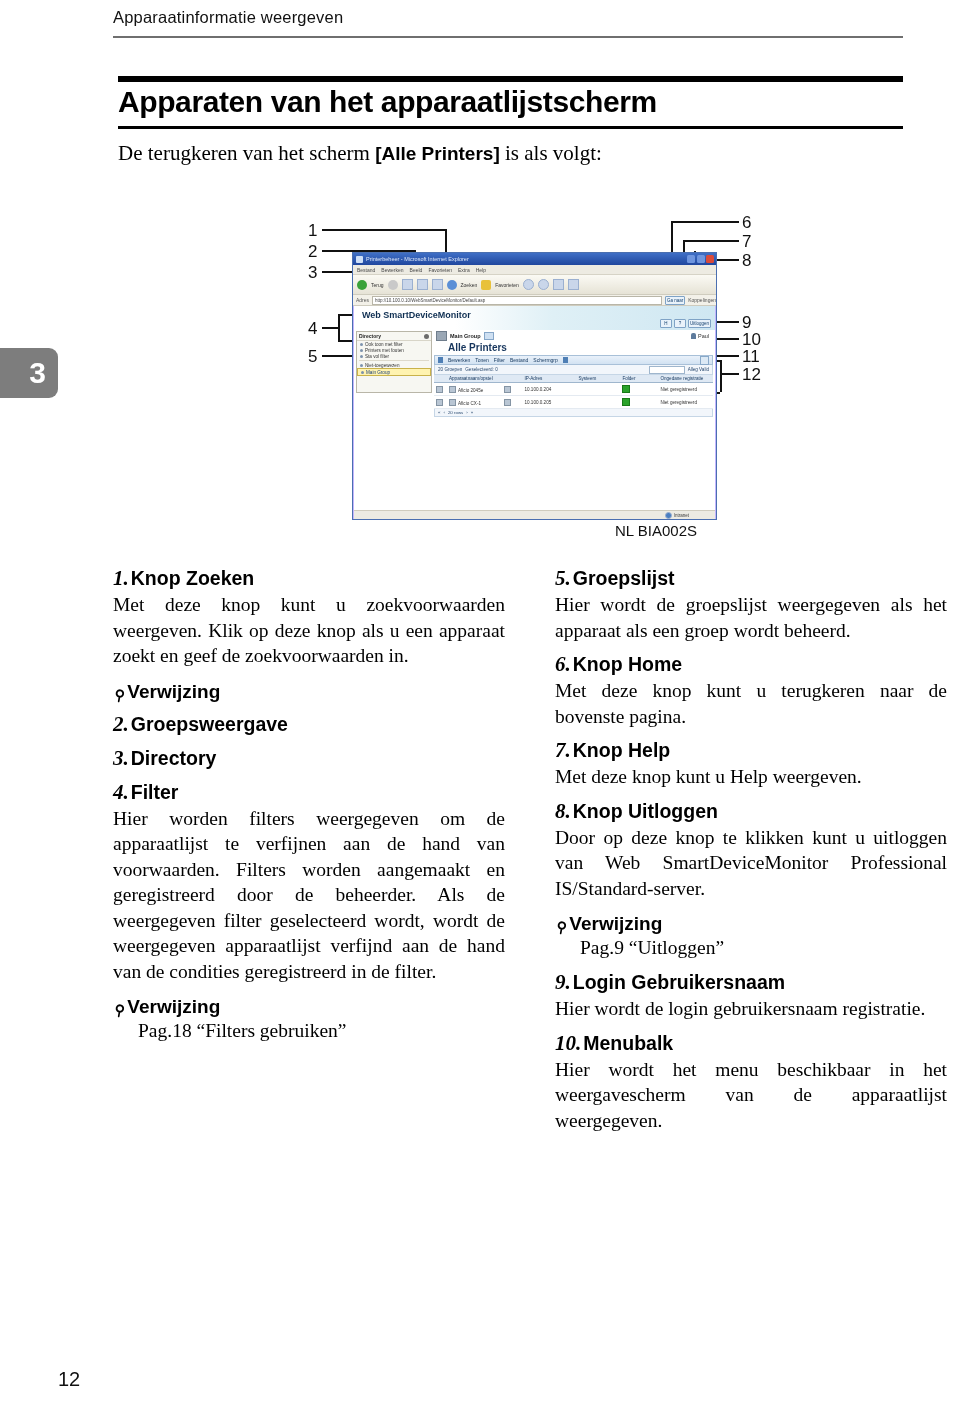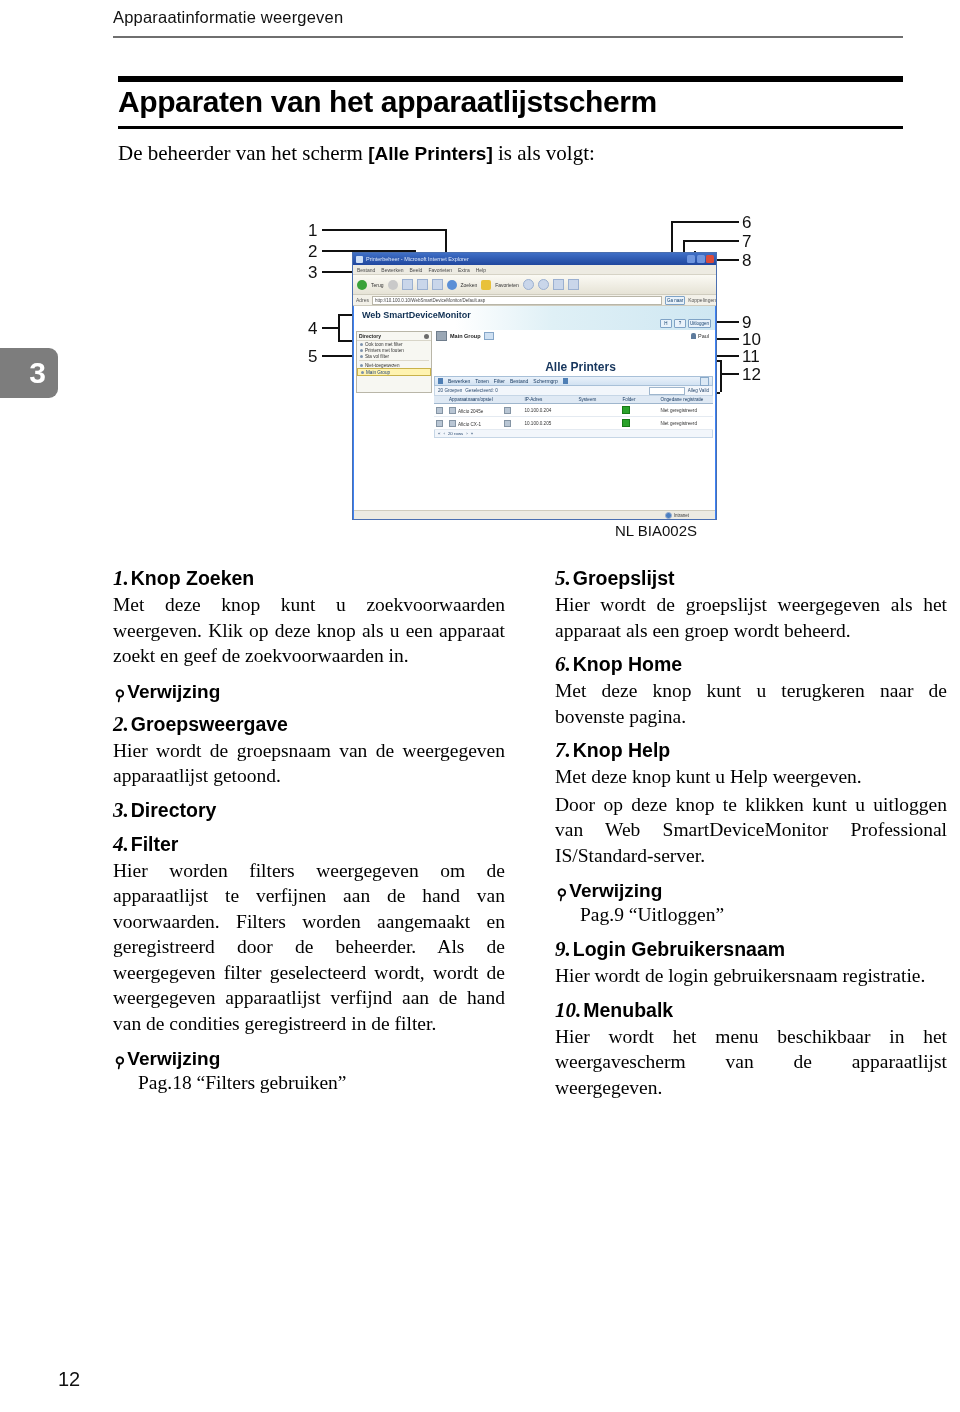--- a/index.html
+++ b/index.html
@@ -69,21 +69,21 @@
     position:absolute;
     font-family:"Liberation Sans", sans-serif;
     font-size:17px; color:#111; line-height:17px;
   }
   .lead{ position:absolute; background:#111; height:1.6px; }
   .leadv{ position:absolute; background:#111; width:1.6px; }
 
   
   .win{
     position:absolute; left:62px; top:44px; width:365px; height:268px;
-    background:#3b82f6; border:1px solid #4a6fb0; box-sizing:border-box;
+    background:#c4b5fd; border:1px solid #4a6fb0; box-sizing:border-box;
   }
   .win-title{
     position:absolute; left:0; top:0; right:0; height:12px;
     background:linear-gradient(to bottom,#3f6fc6,#20479e);
     display:flex; align-items:center;
   }
   .win-title .wt-ico{ width:7px;height:7px;margin:0 3px;background:#cfe0f8;border-radius:1px; }
   .win-title .wt-text{
     font-family:"Liberation Sans", sans-serif; font-size:5.5px; color:#dfe9fb;
     white-space:nowrap; overflow:hidden;
@@ -168,22 +168,22 @@
 
   
   .main-area{
     position:absolute; left:80px; top:25px; right:2px; bottom:2px;
   }
   .grp-row{ display:flex; align-items:center; gap:3px; padding-left:2px; }
   .grp-ico{ width:9px;height:8px;background:#9aa7b5; border:1px solid #6f7d8c; }
   .grp-name{ font-family:"Liberation Sans", sans-serif; font-size:5.5px; font-weight:bold; color:#222; }
   .grp-badge{ width:8px;height:6px;background:#cfe0f2;border:1px solid #86a6c8; }
   .grp-title{
-    font-family:"Liberation Sans", sans-serif; font-size:12px; font-weight:bold; color:#17365d;
-    padding-left:14px; margin-top:19px;text-align:center;
+    font-family:"Liberation Sans", sans-serif; font-size:10px; font-weight:bold; color:#17365d;
+    padding-left:14px; margin-top:1px;
   }
   .menubar{
     margin-top:2px; height:10px; background:linear-gradient(to bottom,#e9f1fa,#d2e2f2);
     border:1px solid #a8c0d8; display:flex; align-items:center; gap:5px;
     padding:0 3px; box-sizing:border-box;
     font-family:"Liberation Sans", sans-serif; font-size:5px; color:#12355c;
   }
   .menubar .mb-sq{ width:5px;height:6px;background:#4f7fb5; }
   .menubar .grow{ flex:1; }
   .menubar .mb-right{ width:7px;height:7px;background:#dce9f5;border:1px solid #89a9c9; }
@@ -264,21 +264,21 @@
 <body>
 
 <div class="running-header">Apparaatinformatie weergeven</div>
 <div class="header-rule"></div>
 
 <div class="chapter-tab">3</div>
 
 <div class="title-rule-top"></div>
 <div class="chapter-title">Apparaten van het apparaatlijstscherm</div>
 <div class="title-rule-bottom"></div>
-<div class="intro-line"><span>De beheerder van het scherm </span><b>[Alle Printers]</b><span> is als volgt:</span></div>
+<div class="intro-line"><span>De terugkeren van het scherm </span><b>[Alle Printers]</b><span> is als volgt:</span></div>
 
 <div class="figure">
 
   <div class="cn" style="left:18px; top:14px;">1</div>
   <div class="cn" style="left:18px; top:35px;">2</div>
   <div class="cn" style="left:18px; top:56px;">3</div>
   <div class="cn" style="left:18px; top:112px;">4</div>
   <div class="cn" style="left:18px; top:140px;">5</div>
 
   <div class="lead" style="left:32px; top:21px; width:123px;"></div>
@@ -491,21 +491,20 @@
 <div class="col col-left">
 
   <div class="itm-title first"><span class="num">1.</span><span>Knop Zoeken</span></div>
   <p class="body-p">Met deze knop kunt u zoekvoorwaarden weergeven. Klik op deze knop als u een apparaat zoekt en geef de zoekvoorwaarden in.</p>
   <div class="ref-head">
       <span class="ref-glyph">⌕</span>
       <span>Verwijzing</span>
     </div>
 
   <div class="itm-title"><span class="num">2.</span><span>Groepsweergave</span></div>
-  <p class="body-p">Hier wordt de groepsnaam van de weergegeven apparaatlijst getoond.</p>
 
   <div class="itm-title"><span class="num">3.</span><span>Directory</span></div>
 
   <div class="itm-title"><span class="num">4.</span><span>Filter</span></div>
   <p class="body-p">Hier worden filters weergegeven om de apparaatlijst te verfijnen aan de hand van voorwaarden. Filters worden aangemaakt en geregistreerd door de beheerder. Als de weergegeven filter geselecteerd wordt, wordt de weergegeven apparaatlijst verfijnd aan de hand van de condities geregistreerd in de filter.</p>
   <div class="ref-head">
       <span class="ref-glyph">⌕</span>
       <span>Verwijzing</span>
     </div>
   <div class="ref-line">Pag.18 “Filters gebruiken”</div>
@@ -515,20 +514,21 @@
 
   <div class="itm-title first"><span class="num">5.</span><span>Groepslijst</span></div>
   <p class="body-p">Hier wordt de groepslijst weergegeven als het apparaat als een groep wordt beheerd.</p>
 
   <div class="itm-title"><span class="num">6.</span><span>Knop Home</span></div>
   <p class="body-p">Met deze knop kunt u terugkeren naar de bovenste pagina.</p>
 
   <div class="itm-title"><span class="num">7.</span><span>Knop Help</span></div>
   <p class="body-p">Met deze knop kunt u Help weergeven.</p>
 
+  <div class="itm-title"><span class="num">8.</span><span>Knop Uitloggen</span></div>
   <p class="body-p">Door op deze knop te klikken kunt u uitloggen van Web SmartDeviceMonitor Professional IS/Standard-server.</p>
   <div class="ref-head">
       <span class="ref-glyph">⌕</span>
       <span>Verwijzing</span>
     </div>
   <div class="ref-line">Pag.9 “Uitloggen”</div>
 
   <div class="itm-title"><span class="num">9.</span><span>Login Gebruikersnaam</span></div>
   <p class="body-p">Hier wordt de login gebruikersnaam registratie.</p>
 

